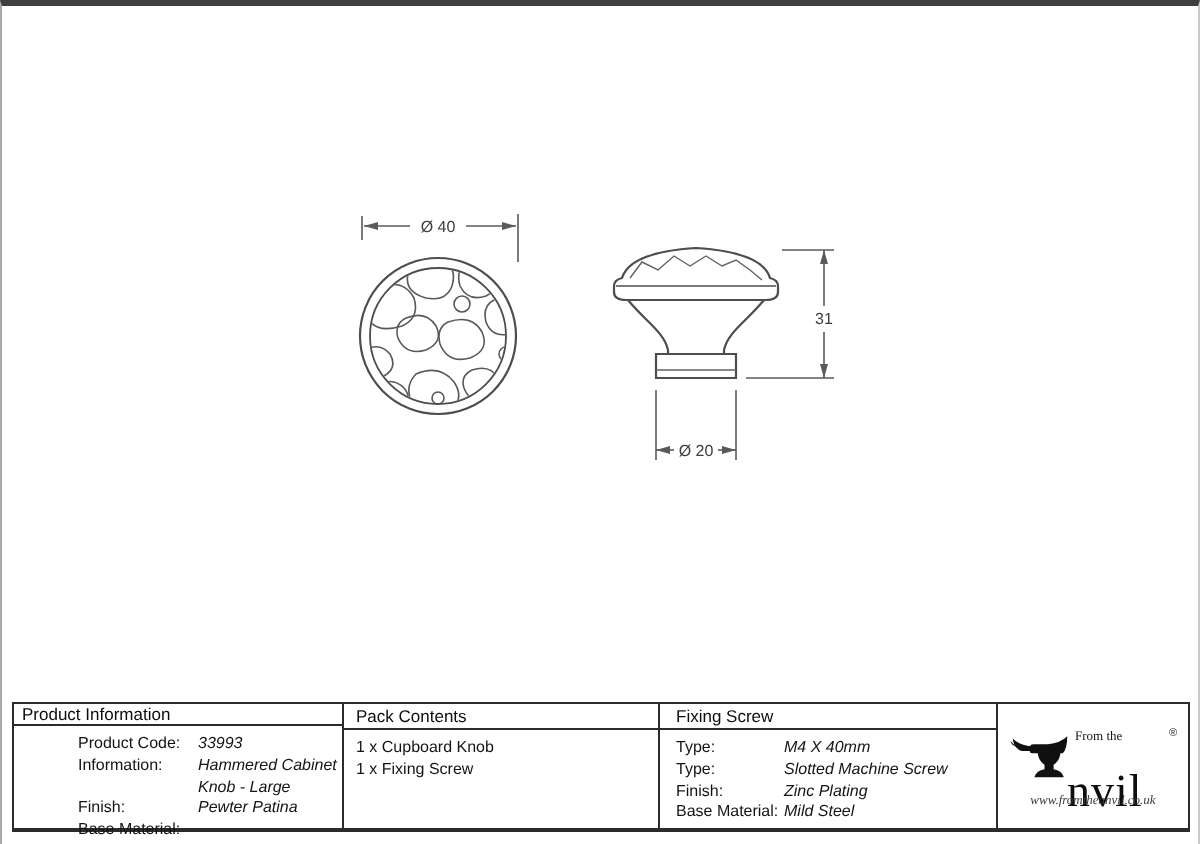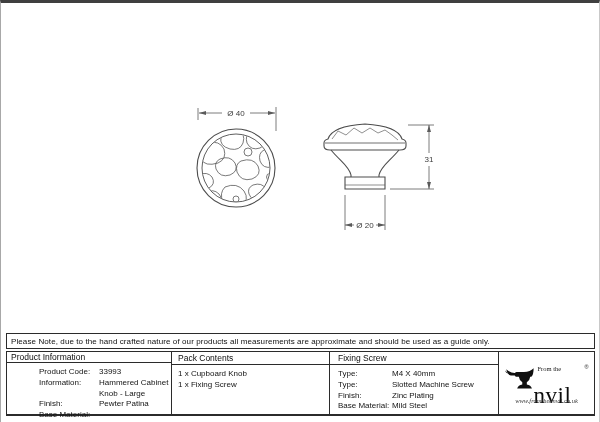--- a/index.html
+++ b/index.html
@@ -5,21 +5,21 @@
   * { box-sizing: border-box; margin: 0; padding: 0; }
   html, body { background: #ffffff; }
   body { font-family: "Liberation Sans", sans-serif; color: #1a1a1a; }
   .page {
     position: relative; width: 600px; height: 422px; background: #ffffff;
     border-top: 3px solid #3f3f3f;
     border-left: 1px solid #a8a8a8;
     border-right: 1px solid #c9c9c9;
     overflow: hidden;
   }
-  .drawing-area { position: absolute; left: 17px; top: 0; width: 556px; height: 330px; }
+  .drawing-area { position: absolute; left: 0; top: 0; width: 556px; height: 330px; }
   .dim-text { font-family: "Liberation Sans", sans-serif; font-size: 8px; fill: #3c3c3c; }
 
   .note-bar {
     position: absolute; left: 5px; top: 330px; width: 589px; height: 16px;
     border: 1px solid #2b2b2b; background: #fff;
     display: flex; align-items: center; padding-left: 4px;
     font-size: 8px; color: #111; letter-spacing: 0.1px;
   }
   .spec-table {
     position: absolute; left: 5px; top: 348px; width: 589px; height: 65px;
@@ -38,21 +38,21 @@
   }
   .col-product .col-header { padding-left: 4px; }
   .col-pack .col-header { padding-left: 6px; }
   .col-screw .col-header { padding-left: 8px; }
   .col-body { flex: 1; padding-top: 4px; font-size: 8px; line-height: 10.8px; color: #141414; }
   .kv-row { display: flex; }
   .col-product .kv-row { padding-left: 4px; margin-left: 28px; }
   .col-screw .kv-row { padding-left: 8px; }
   .col-product .kv-label { width: 60px; flex: none; }
   .col-screw .kv-label { width: 54px; flex: none; }
-  .kv-value { flex: 1; }
+  .kv-value { flex: 1; font-style: italic; }
   .pack-item { padding-left: 6px; }
 
   .logo { position: relative; width: 84px; height: 42px; }
   .anvil-glyph { position: absolute; left: 0; top: 5px; width: 30px; height: 25px; }
   .logo-fromthe {
     position: absolute; left: 33px; top: 3px; font-family: "Liberation Serif", serif;
     font-size: 6.5px; color: #161616; white-space: nowrap;
   }
   .logo-nvil {
     position: absolute; left: 29px; top: 6px; font-family: "Liberation Serif", serif;
@@ -138,23 +138,20 @@
         <line x1="367" y1="192" x2="367" y2="227"></line>
         <line x1="327" y1="222" x2="336" y2="222"></line>
         <line x1="358" y1="222" x2="367" y2="222"></line>
         <path d="M327,222 L334,220 L334,224 Z" fill="#5a5a5a" stroke="none"></path>
         <path d="M367,222 L360,220 L360,224 Z" fill="#5a5a5a" stroke="none"></path>
       </g>
       <text class="dim-text" x="347" y="225" text-anchor="middle">Ø 20</text>
     </svg>
   </div>
 
-  <div class="note-bar">
-    <span>Please Note, due to the hand crafted nature of our products all measurements are approximate and should be used as a guide only.</span>
-  </div>
 
   <div class="spec-table">
 
     <div class="col col-product">
       <div class="col-header">Product Information</div>
       <div class="col-body">
         <div class="kv-row">
           <span class="kv-label">Product Code:</span>
           <span class="kv-value">33993</span>
         </div>

